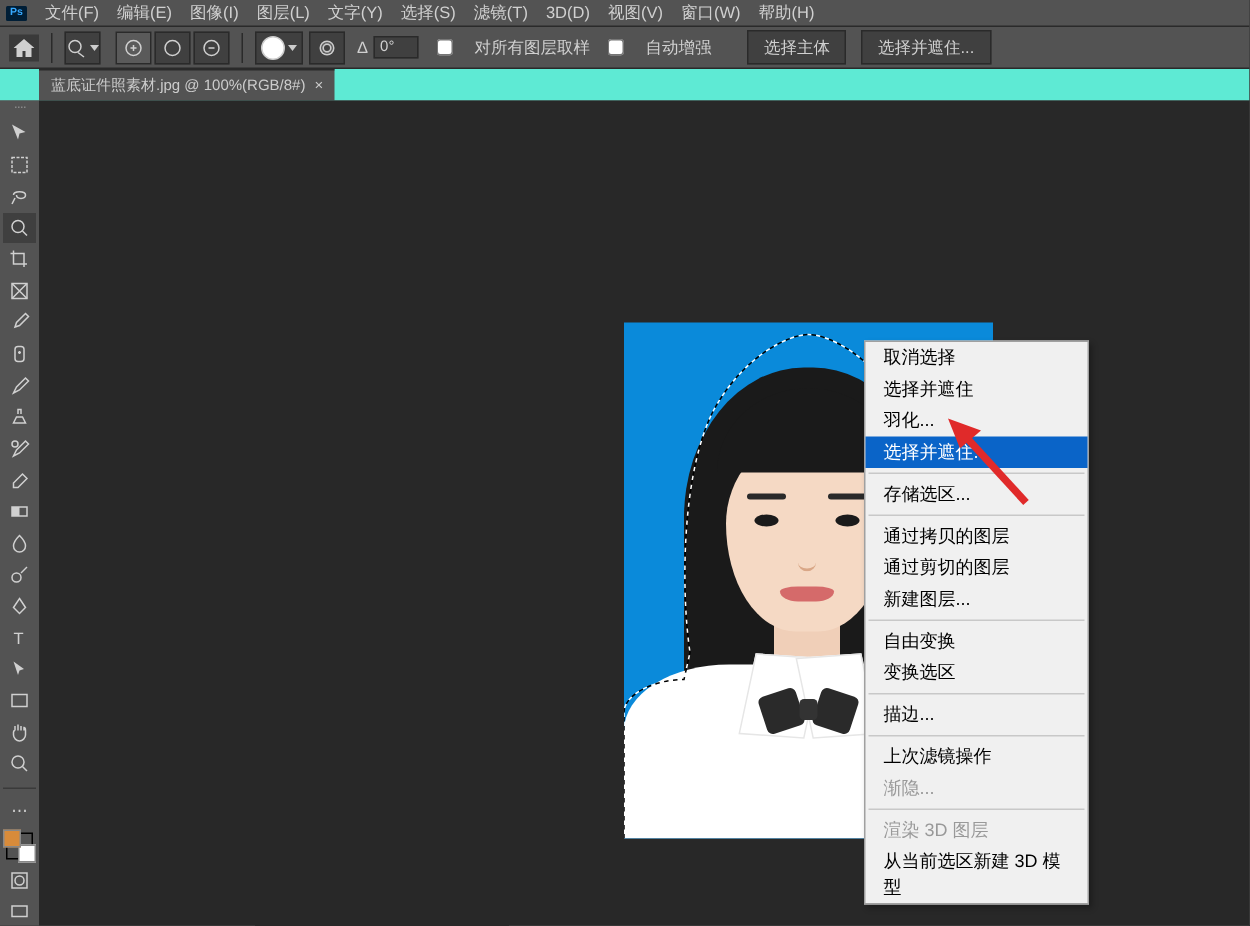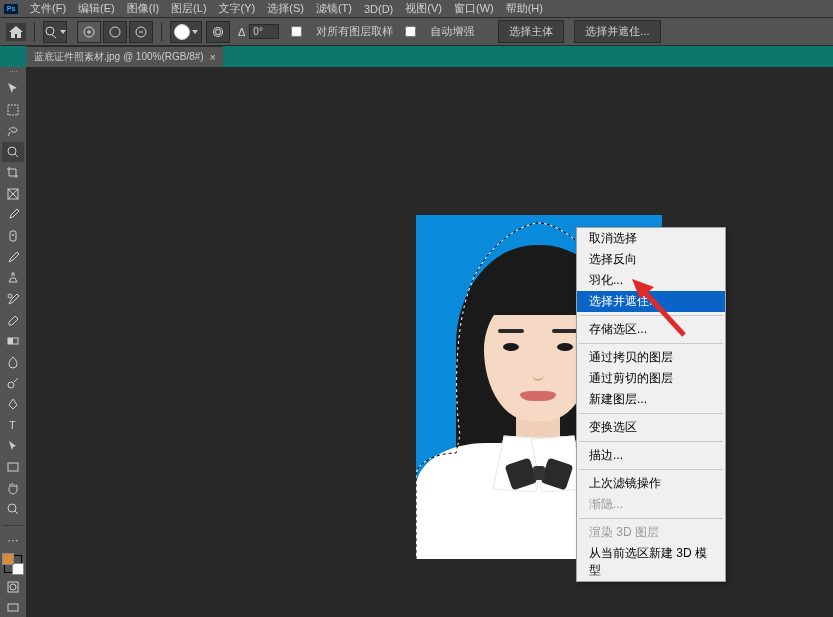--- a/index.html
+++ b/index.html
@@ -118,21 +118,21 @@
   border: 1px solid #2a2a2a;
   padding: 3px 10px;
   color: #d0d0d0;
   font-size: 11px;
   cursor: pointer;
 }
 .sep { width: 1px; height: 20px; background: #2a2a2a; margin: 0 4px; }
 
 
 .tab-bar {
-  background: #0f766e;
+  background: #5eead4;
   height: 21px;
   display: flex;
   align-items: flex-end;
 }
 .doc-tab {
   background: #535353;
   padding: 3px 8px;
   font-size: 10px;
   color: #ccc;
   display: flex;
@@ -603,30 +603,31 @@
       </div>
   </div>
 
   <svg class="ants" viewBox="0 0 246 344">
     <path class="w" d="M0 344 V260 C0 248 20 238 40 238 L44 220 C38 180 38 100 60 58 C80 22 110 8 123 8 C136 8 166 22 186 58 C208 100 208 180 202 220 L206 238 C226 238 246 248 246 260 V344"></path>
     <path d="M0 344 V260 C0 248 20 238 40 238 L44 220 C38 180 38 100 60 58 C80 22 110 8 123 8 C136 8 166 22 186 58 C208 100 208 180 202 220 L206 238 C226 238 246 248 246 260 V344"></path>
   </svg>
 
   <div class="context-menu" id="ctx">
       <div class="ctx-item">取消选择</div>
-      <div class="ctx-item">选择反向</div>
+      <div class="ctx-item">选择并遮住</div>
       <div class="ctx-item">羽化...</div>
       <div class="ctx-item highlight">选择并遮住...</div>
       <div class="ctx-sep"></div>
       <div class="ctx-item">存储选区...</div>
       <div class="ctx-sep"></div>
       <div class="ctx-item">通过拷贝的图层</div>
       <div class="ctx-item">通过剪切的图层</div>
       <div class="ctx-item">新建图层...</div>
       <div class="ctx-sep"></div>
+      <div class="ctx-item">自由变换</div>
       <div class="ctx-item">变换选区</div>
       <div class="ctx-sep"></div>
       <div class="ctx-item">描边...</div>
       <div class="ctx-sep"></div>
       <div class="ctx-item">上次滤镜操作</div>
       <div class="ctx-item disabled">渐隐...</div>
       <div class="ctx-sep"></div>
       <div class="ctx-item disabled">渲染 3D 图层</div>
       <div class="ctx-item">从当前选区新建 3D 模型</div>
     </div>

